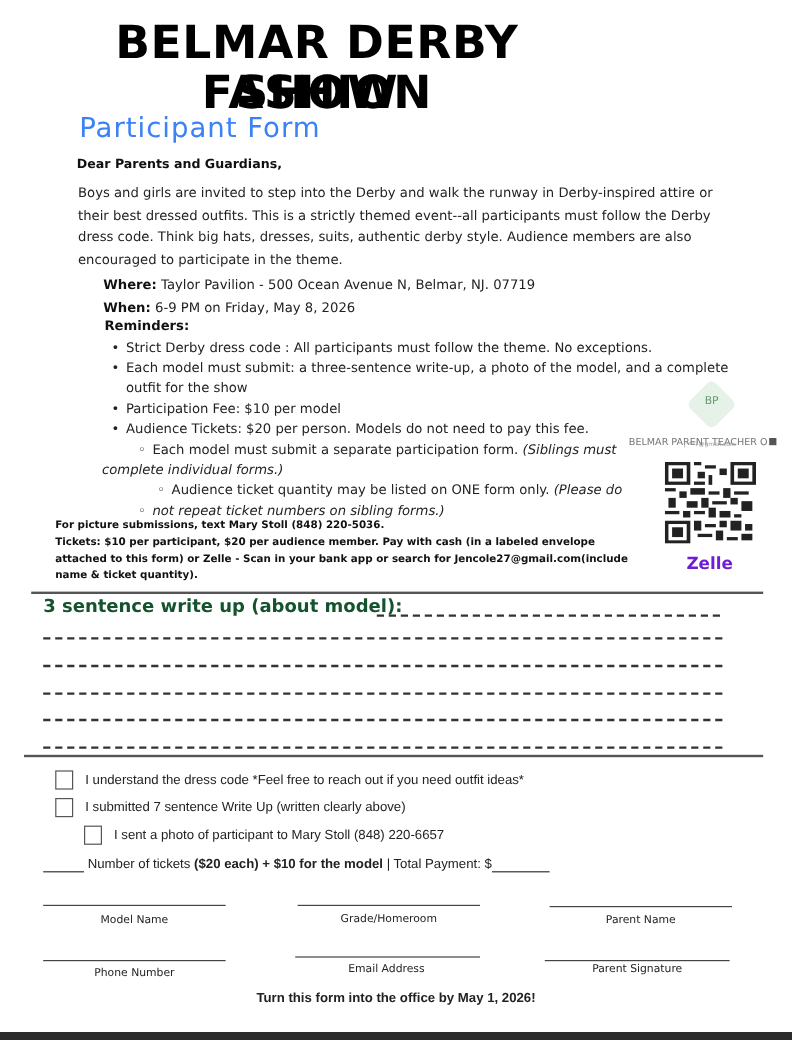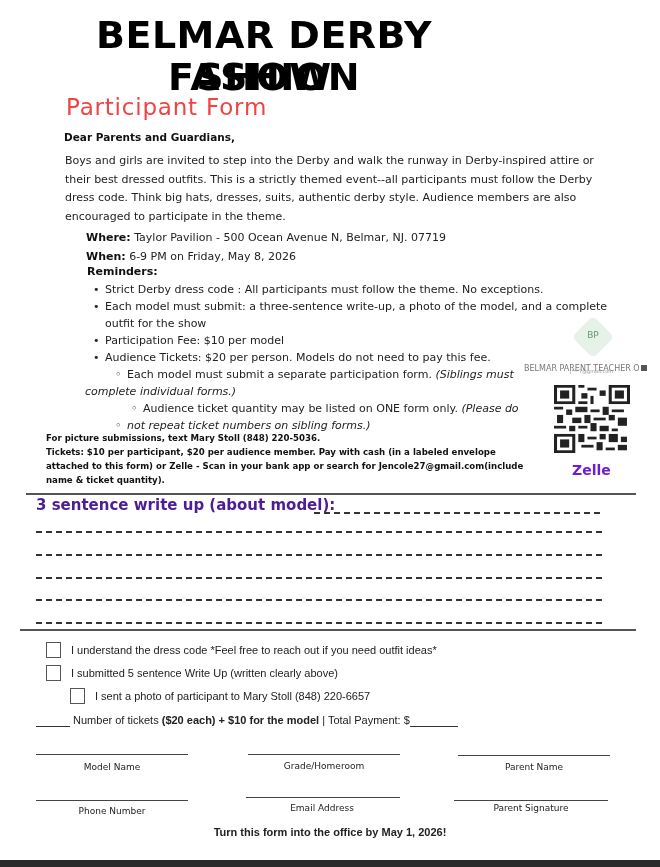--- a/index.html
+++ b/index.html
@@ -1,31 +1,31 @@
 <!DOCTYPE html>
 <html><head>
   <meta charset="utf-8">
   <style>
     * { margin: 0; padding: 0; box-sizing: border-box; }
     html, body { width: 660px; height: 867px; background: #ffffff; overflow: hidden; }
     body { position: relative; font-family: "DejaVu Sans", sans-serif; color: #111; }
     .abs { position: absolute; }
     .title { left: 0; width: 528px; text-align: center; font-family: "DejaVu Sans", sans-serif; font-weight: bold; font-size: 38px; line-height: 42px; letter-spacing: 0.5px; color: #000; }
-    .subtitle { left: 66px; top: 94px; font-family: "DejaVu Sans", sans-serif; font-size: 23px; letter-spacing: 0.8px; color: #ef4444; }
+    .subtitle { left: 66px; top: 94px; font-family: "DejaVu Sans", sans-serif; font-size: 23px; letter-spacing: 0.8px; color: #3b82f6; }
     .greet { left: 64px; top: 131px; font-size: 10.5px; font-weight: bold; color: #111; }
     .para { left: 65px; top: 152px; width: 540px; font-size: 11px; line-height: 18.5px; color: #222; }
     .info { font-size: 11px; color: #222; }
     .info b { color: #111; }
     .bullet { font-size: 11px; line-height: 17px; color: #222; position: absolute; }
     .bullet::before { content: "•"; position: absolute; left: -12px; }
     .sub::before { content: "◦"; position: absolute; left: -12px; }
     .ital { font-style: italic; }
     .smallbold { font-size: 8.6px; font-weight: bold; color: #111; line-height: 13.5px; }
     .hr { position: absolute; height: 1.5px; background: #555; }
-    .writeup-label { left: 36px; top: 496px; font-size: 15px; font-weight: bold; color: #4c1d95; }
+    .writeup-label { left: 36px; top: 496px; font-size: 15px; font-weight: bold; color: #14532d; }
     .dash { position: absolute; left: 36px; width: 566px; height: 0; border-top: 2px dashed #333; }
     .cb-row { position: absolute; left: 46px; height: 18px; display: flex; align-items: center; font-family: "Liberation Sans", sans-serif; font-size: 11px; color: #222; }
     .cb { width: 15px; height: 16px; border: 1px solid #555; background: #fff; margin-right: 10px; }
     .sigline { position: absolute; height: 1px; background: #444; width: 152px; }
     .siglabel { position: absolute; width: 152px; text-align: center; font-size: 9px; color: #222; }
     .footer-bar { position: absolute; left: 0; top: 860px; width: 660px; height: 7px; background: #2b2b2b; }
     .bp { position: absolute; left: 578px; top: 322px; width: 30px; height: 30px; background: #e6f2e8; transform: rotate(45deg); border-radius: 5px; }
     .bp-text { position: absolute; left: 578px; top: 330px; width: 30px; text-align: center; font-size: 9px; color: #5a9a6a; }
     .qr { position: absolute; left: 554px; top: 385px; width: 76px; height: 68px; }
     .zelle { position: absolute; left: 572px; top: 462px; font-weight: bold; font-size: 14px; color: #6d1ed4; }
@@ -133,21 +133,21 @@
 <div class="dash" style="top:599px;"></div>
 <div class="dash" style="top:622px;"></div>
 <div class="hr" style="left:20px; top:629px; width:616px; height:2px;"></div>
 
 <div class="cb-row" style="top:641px;">
   <div class="cb"></div>
   <span>I understand the dress code *Feel free to reach out if you need outfit ideas*</span>
 </div>
 <div class="cb-row" style="top:664px;">
   <div class="cb"></div>
-  <span>I submitted 5 sentence Write Up (written clearly above)</span>
+  <span>I submitted 7 sentence Write Up (written clearly above)</span>
 </div>
 <div class="cb-row" style="top:687px;margin-left:24px;">
   <div class="cb"></div>
   <span>I sent a photo of participant to Mary Stoll (848) 220-6657</span>
 </div>
 
 <div class="abs" style="left:36px; top:714px; font-family:'Liberation Sans', sans-serif; font-size:11px; color:#222; white-space:nowrap;">
   <span style="display:inline-block; width:34px; border-bottom:1px solid #333;">&nbsp;</span>
   <span>Number of tickets</span>
   <b>($20 each) + $10 for the model</b>

